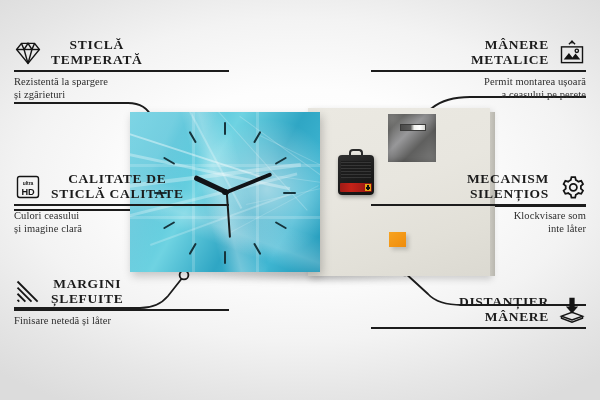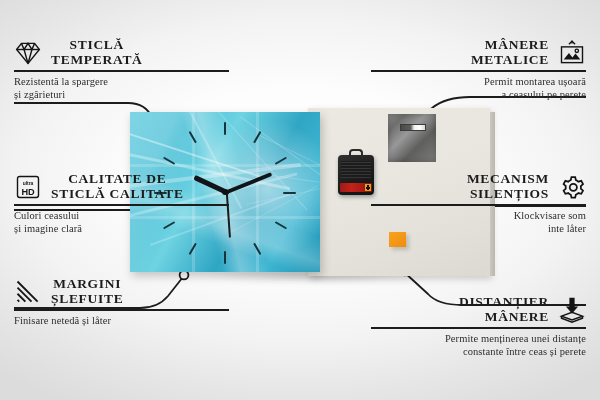--- a/index.html
+++ b/index.html
@@ -348,17 +348,15 @@
       </div>
       <svg class="ico" viewBox="0 0 32 32">
         <g fill="none" stroke="#141414" stroke-width="1.7">
           <path d="M13 2 L19 2 L19 12 L23 12 L16 20 L9 12 L13 12 Z" fill="#141414" stroke="none"></path>
           <path d="M4 23 L16 18.5 L28 23 L16 27.5 Z"></path>
           <path d="M4 23 L4 25.5 L16 30 L28 25.5 L28 23"></path>
         </g>
       </svg>
     </div>
     <div class="rule"></div>
-    <div class="sub" style="white-space:pre-line">Permite menținerea unei distanțe
-constante între ceas și perete</div>
   </div>
 
 </div>
 
 </body></html>

